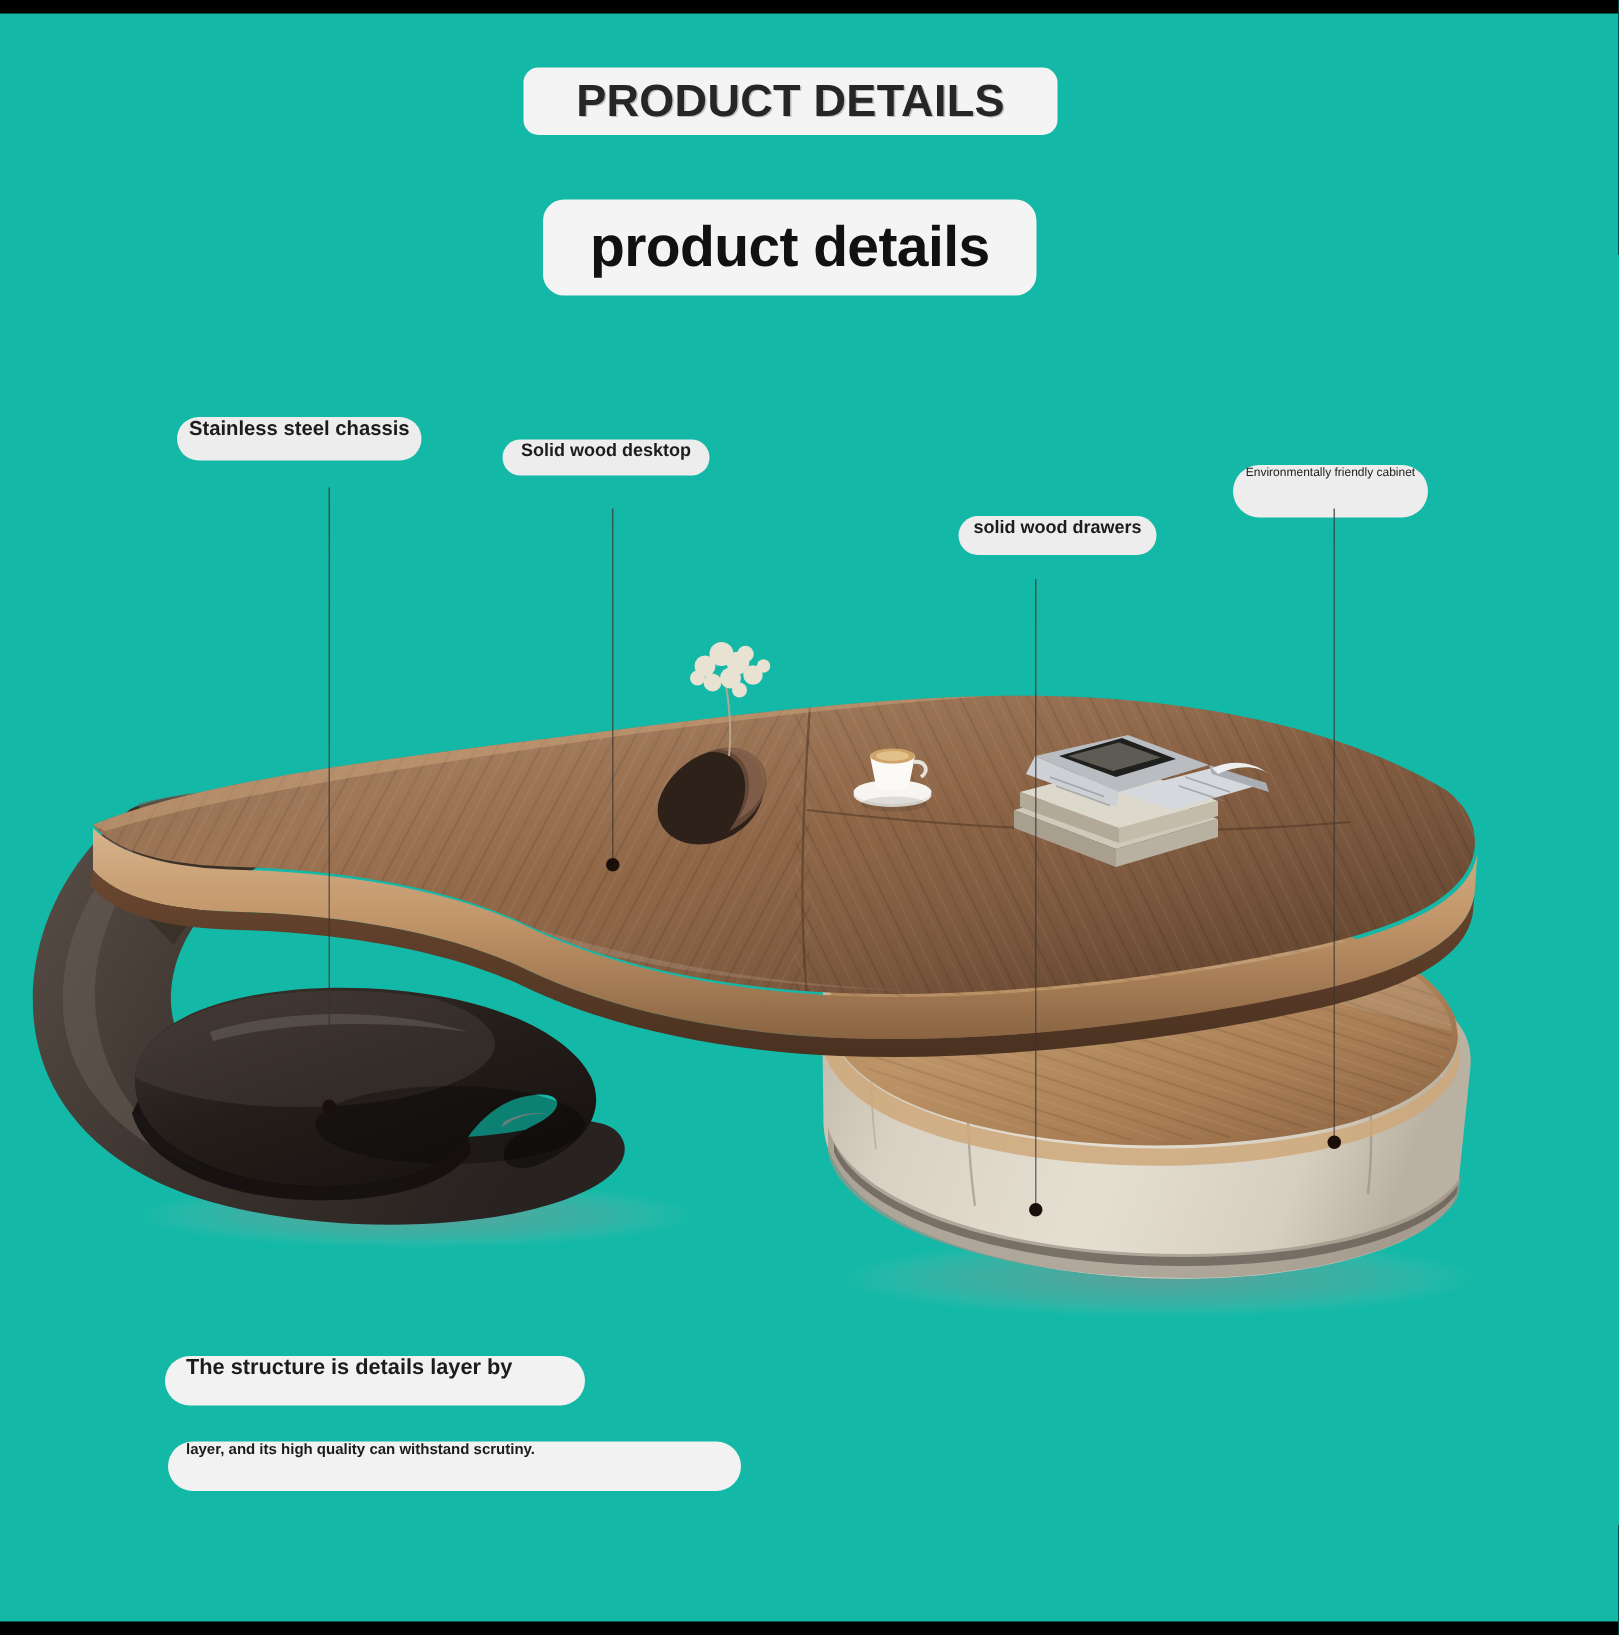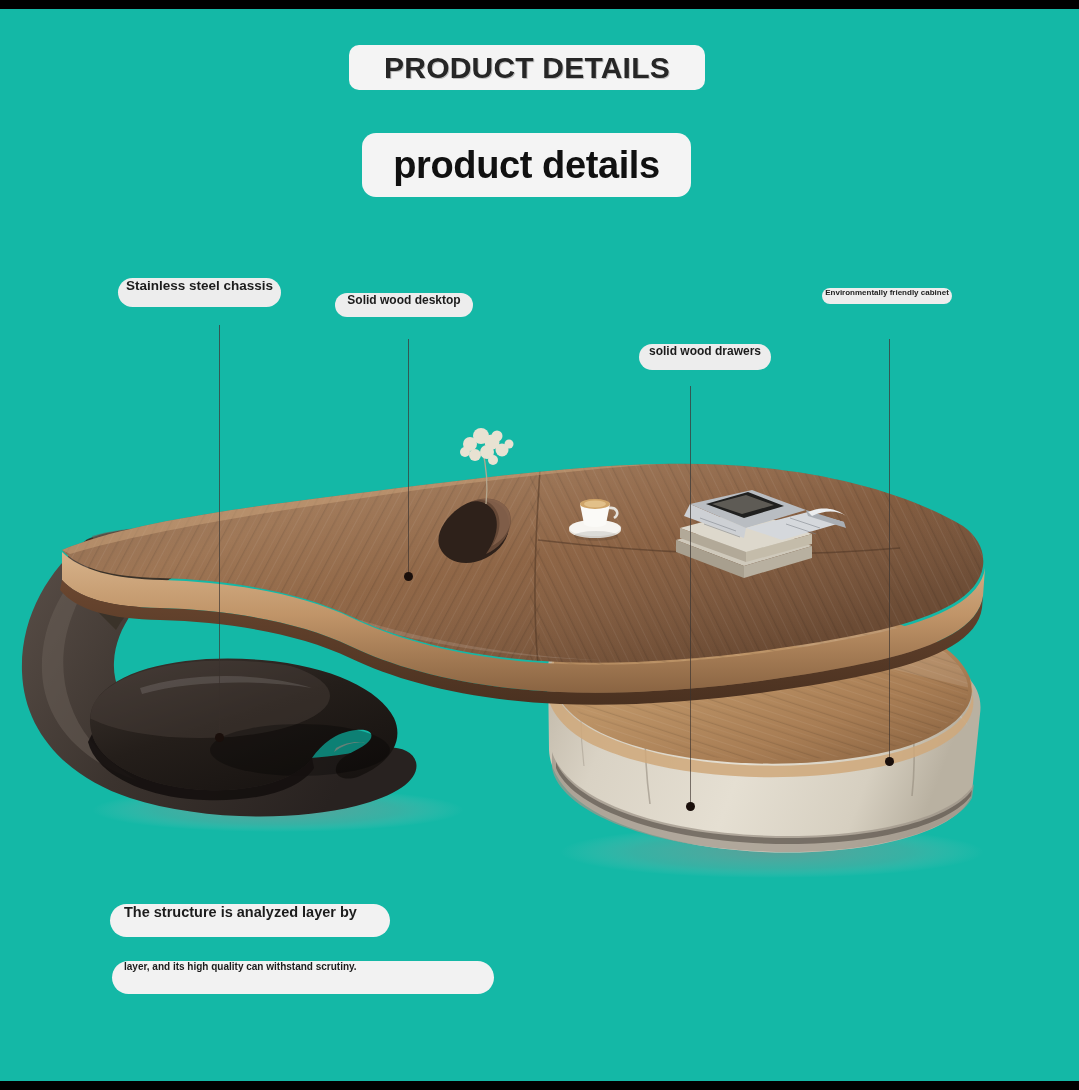--- a/index.html
+++ b/index.html
@@ -53,21 +53,21 @@
     position:absolute;
     background:#ededed;
     border-radius:999px;
     display:flex;align-items:flex-start;justify-content:center;
     color:#1c1c1c;white-space:nowrap;
     box-sizing:border-box;
   }
   #co-0{left:118px;top:278px;width:163px;height:29px;font-size:13.5px;font-weight:600;}
   #co-1{left:335px;top:293px;width:138px;height:24px;font-size:12px;font-weight:600;}
   #co-2{left:639px;top:344px;width:132px;height:26px;font-size:12px;font-weight:600;}
-  #co-3{left:822px;top:288px;width:130px;height:16px;font-size:8px;font-weight:700;}
+  #co-3{left:822px;top:310px;width:130px;height:35px;font-size:8px;font-weight:400;}
 
   
   .leader{
     position:absolute;width:1px;
     background:linear-gradient(to bottom,rgba(60,60,60,.78),rgba(55,45,40,.62));
     z-index:30;
   }
   .dot{
     position:absolute;width:9px;height:9px;border-radius:50%;
     background:#1a0f0b;z-index:31;
@@ -442,19 +442,19 @@
     <span>Solid wood desktop</span>
   </div>
   <div class="callout" id="co-2">
     <span>solid wood drawers</span>
   </div>
   <div class="callout" id="co-3">
     <span>Environmentally friendly cabinet</span>
   </div>
 
   <div class="callout" id="cap-0">
-    <span>The structure is analyzed layer by</span>
+    <span>The structure is details layer by</span>
   </div>
   <div class="callout" id="cap-1">
     <span>layer, and its high quality can withstand scrutiny.</span>
   </div>
 
 </div>
 
 </body></html>

